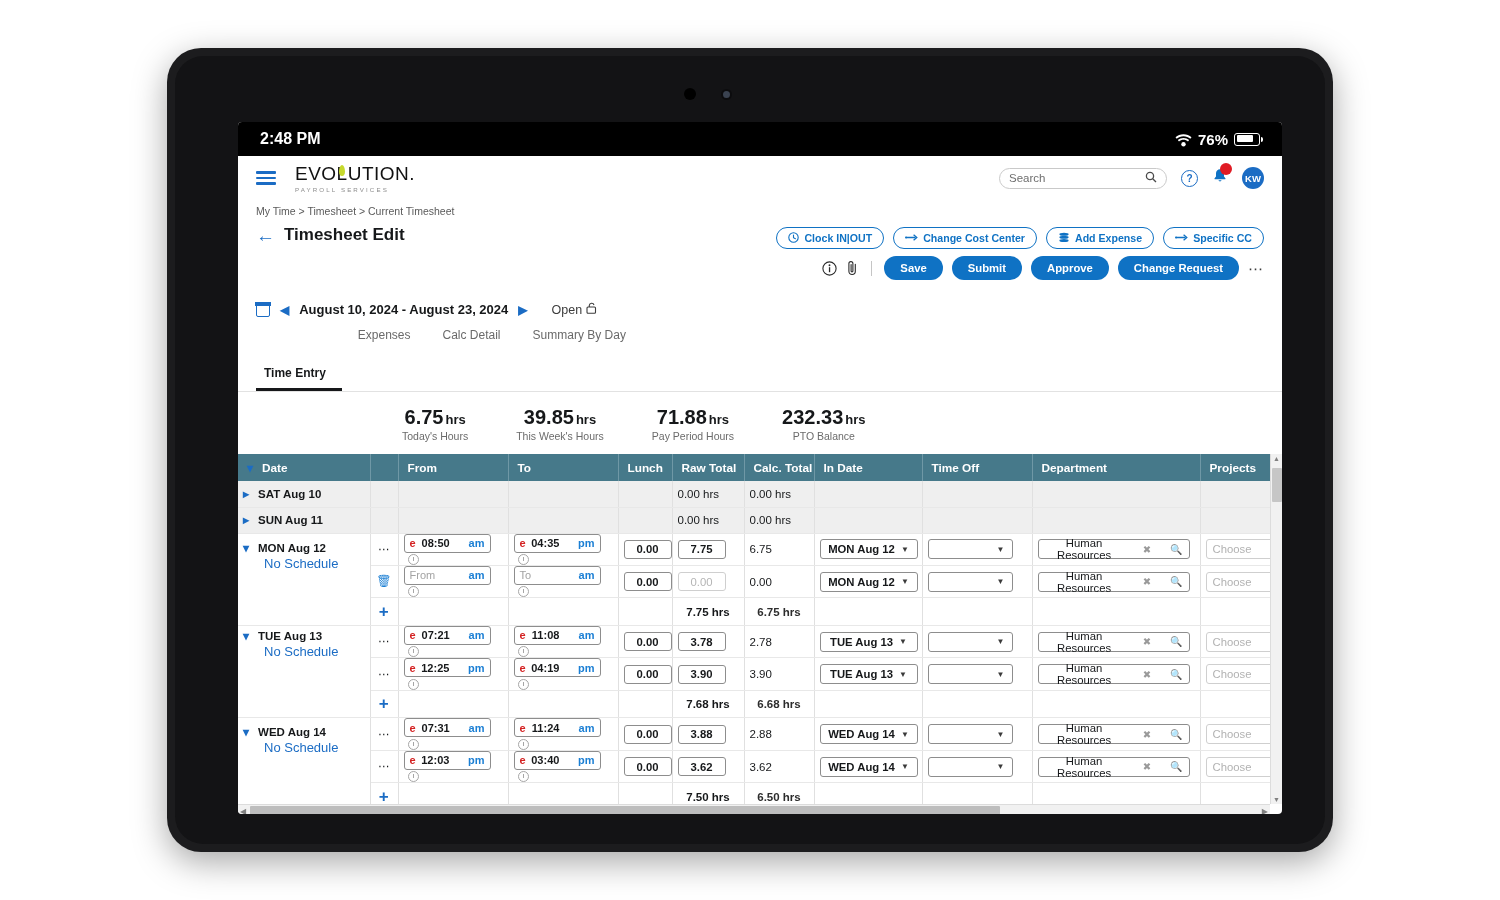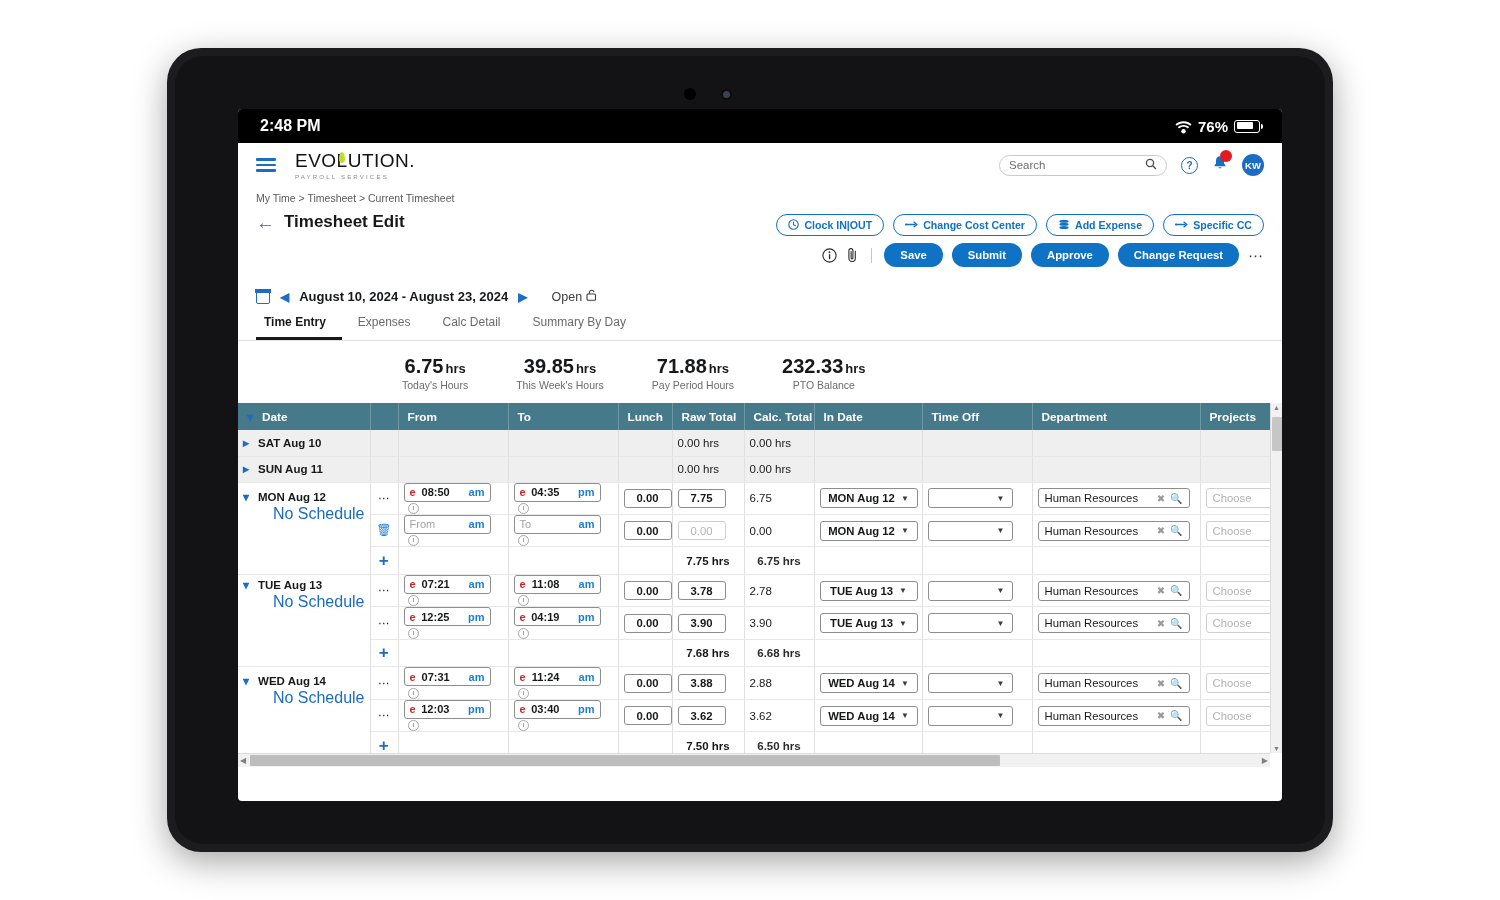--- a/index.html
+++ b/index.html
@@ -26,21 +26,21 @@
   #camera-strip {
     position: absolute; left: 0; top: 26px; width: 100%; height: 26px;
   }
   .cam {
     position: absolute; border-radius: 50%;
   }
   #cam-lens { left: 509px; top: 6px; width: 12px; height: 12px; background: #000; }
   #cam-sensor { left: 546px; top: 7px; width: 11px; height: 11px; background: #3a4250; border: 2px solid #0c0c0e; }
 
   #screen {
-    position: absolute; left: 63px; top: 53px;
+    position: absolute; left: 63px; top: 66px;
     width: 1044px; height: 692px;
     background: #ffffff;
     border-radius: 4px;
     overflow: hidden;
   }
   
   #status-bar {
     height: 34px; background: #000; color: #fff;
     display: flex; align-items: center; justify-content: space-between;
     padding: 0 22px;
@@ -103,21 +103,21 @@
   
   #date-nav { display:flex; align-items:center; gap:10px; padding: 22px 0 0 18px; font-size:13px; color:#16181a; font-weight:bold;}
   .cal-icon { width:14px;height:14px;border:1.7px solid #1b6cc4;border-radius:2px;position:relative;}
   .cal-icon::before{content:"";position:absolute;left:-1.7px;right:-1.7px;top:-1.7px;height:4px;background:#1b6cc4;}
   .nav-arrow { color:#1b6cc4; font-size:12px; }
   #open-label { font-weight:normal; color:#3c3c3c; font-size:12.5px; margin-left:14px;}
 
   
   #tabs { display:flex; gap:0; padding: 11px 0 0 18px; border-bottom:1px solid #e2e2e2;}
   .tab { font-size:12px; color:#6a6a6a; padding: 0 16px 8px 16px; cursor:pointer;}
-  .tab:first-child { padding-left:8px; }
+  .tab:first-child { padding-left:8px;margin-top:38px; }
   .tab.active { color:#16181a; font-weight:bold; border-bottom:3px solid #16181a;}
 
   
   #summary { display:flex; gap:0; padding: 14px 0 12px 0; }
   .stat { text-align:center; padding: 0 24px;}
   .stat:first-child { margin-left: 140px; }
   .stat-val { font-size:20px; font-weight:bold; color:#16181a;}
   .stat-val .u { font-size:13px; font-weight:bold; margin-left:2px;}
   .stat-lbl { font-size:10.5px; color:#6b6b6b; margin-top:1px;}
 
@@ -133,21 +133,21 @@
   th.date-head { background:#000; padding-left:10px;}
   th.blank-head { background:#000; }
   table.grid td {
     border-right:1px solid #e0e0e0; border-bottom:1px solid #e8e8e8;
     height:27.5px; padding:0 5px; font-size:11.5px; color:#16181a; vertical-align:middle;
   }
   tr.weekend td { background:#efefef; height:26px;margin-top:8px;}
   td.date-cell { background:#f3f3f3; font-weight:bold; font-size:11.8px; padding-left:10px; white-space:nowrap;}
   td.date-cell.white { background:#fff; }
   .chev { color:#1b6cc4; font-weight:bold; font-size:12px; margin-right:9px;}
-  .no-sched { color:#1b6cc4; font-weight:normal; font-size:16px; display:block; margin-left:21px; margin-top:1px;text-align:right;}
+  .no-sched { color:#1b6cc4; font-weight:normal; font-size:13px; display:block; margin-left:21px; margin-top:1px;}
   .muted { color:#a9a9a9; }
   .dots-cell { text-align:center; color:#5a5a5a; font-size:13px; letter-spacing:.5px; cursor:pointer; line-height:.6;}
   .trash { color:#1b7fd4; font-size:12px; }
   .plus { color:#1b6cc4; font-size:17px; font-weight:bold; line-height:.8;}
 
   .time-input {
     display:inline-flex; align-items:center; justify-content:space-between;
     border:1px solid #8d8d8d; border-radius:3px; height:19px; width:87px;
     padding:0 5px; font-size:11px; background:#fff;
   }
@@ -167,23 +167,23 @@
   .subtotal { font-weight:bold; font-size:11.5px; color:#16181a;}
   .subtotal.grey { color:#2d2d2d; }
   .select-box {
     display:flex; align-items:center; justify-content:center; gap:6px;
     border:1px solid #8d8d8d; border-radius:3px; height:20px; width:98px;
     font-size:11.3px; font-weight:bold; background:#fff; color:#16181a;
   }
   .select-box.empty { justify-content:flex-end; padding-right:7px; width:85px;}
   .caret { font-size:8px; color:#3a3a3a;}
   .dept-box {
-    display:flex; align-items:center; gap:5px;
+    display:flex; align-items:center; gap:19px;
     border:1px solid #8d8d8d; border-radius:3px; height:20px; width:152px;
-    padding:0 6px; font-size:11.3px; background:#fff; color:#16181a;
+    padding:0 6px; font-size:11.3px; background:#fff; color:#16181a;text-align:center;
   }
   .dept-x { margin-left:auto; color:#9a9a9a; font-size:10px;}
   .lookup { color:#1b7fd4; font-size:10px;}
   .choose-box {
     display:flex; align-items:center; border:1px solid #cfcfcf; border-radius:3px;
     height:20px; width:72px; padding:0 6px; font-size:11.3px; color:#b2b2b2; background:#fff;
   }
   
   #vscroll { position:absolute; right:0; top:0; width:12px; bottom:14px; background:#f1f1f1; border-left:1px solid #dcdcdc;}
   #vthumb { position:absolute; left:1px; top:1px; width:10px; height:34px; background:#c6c6c6; border-radius:1px;}

